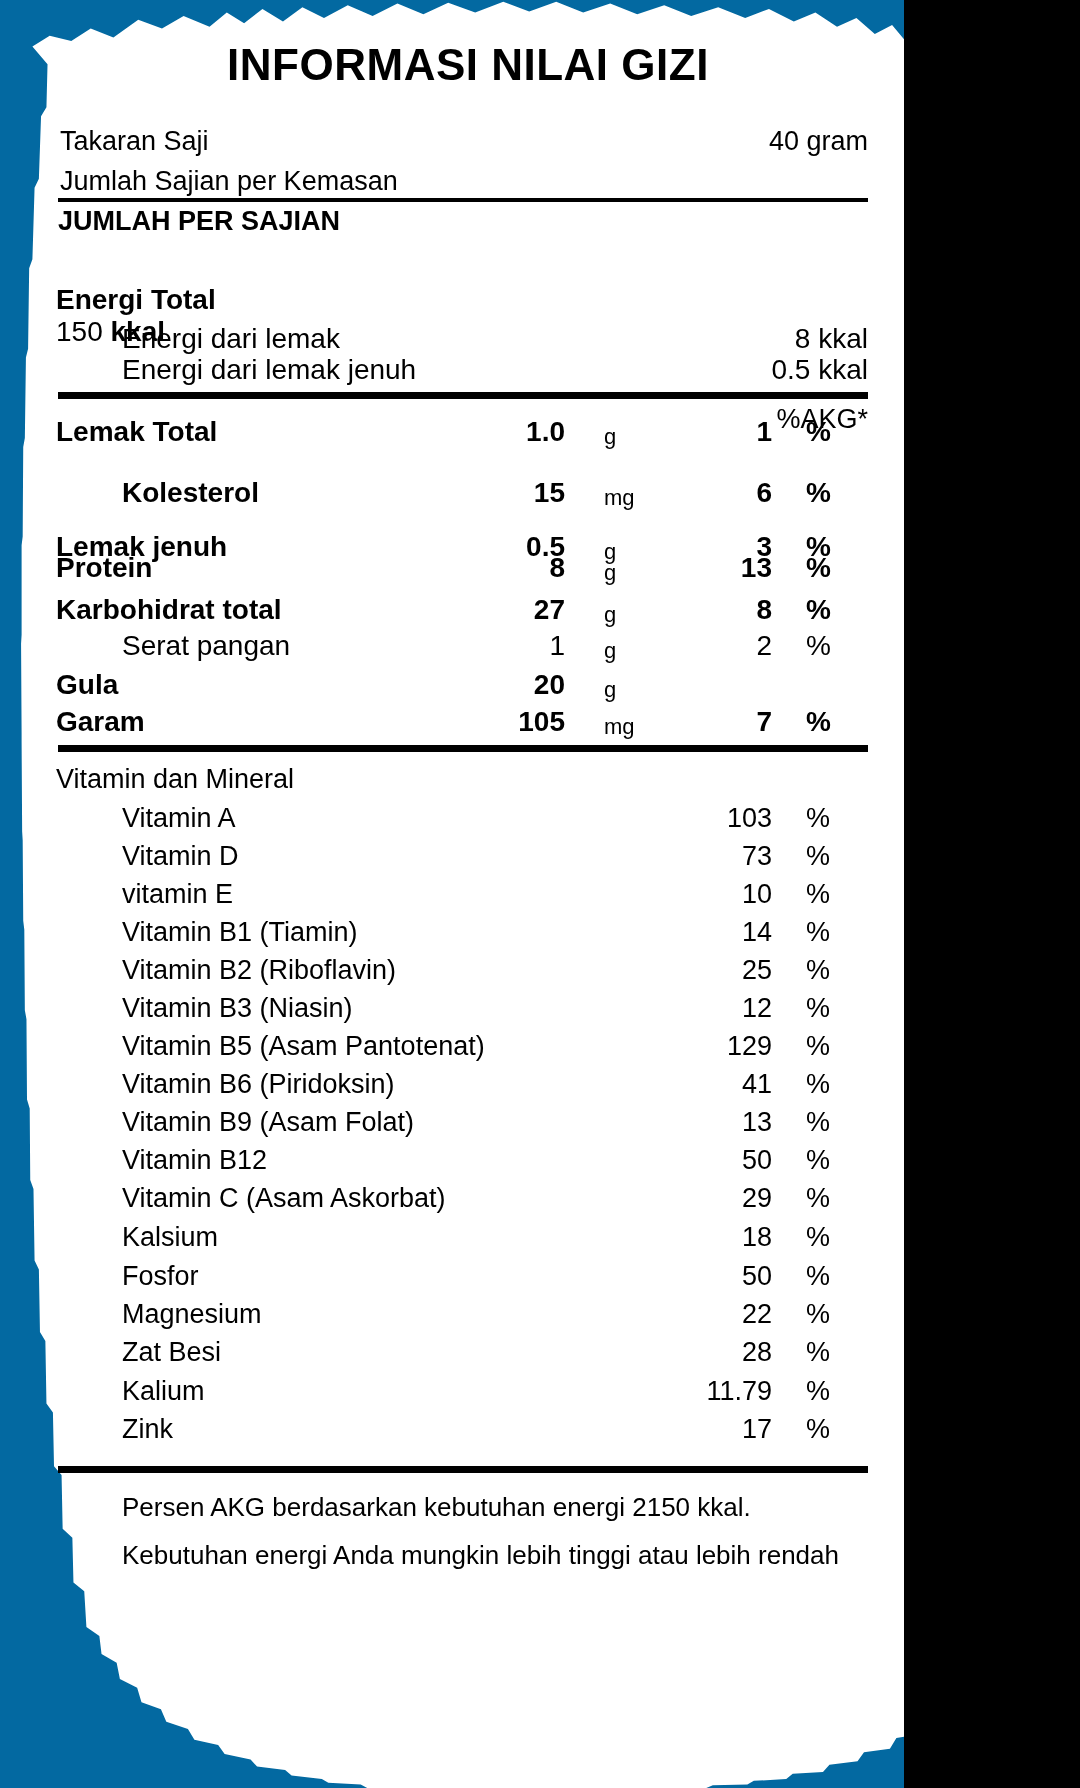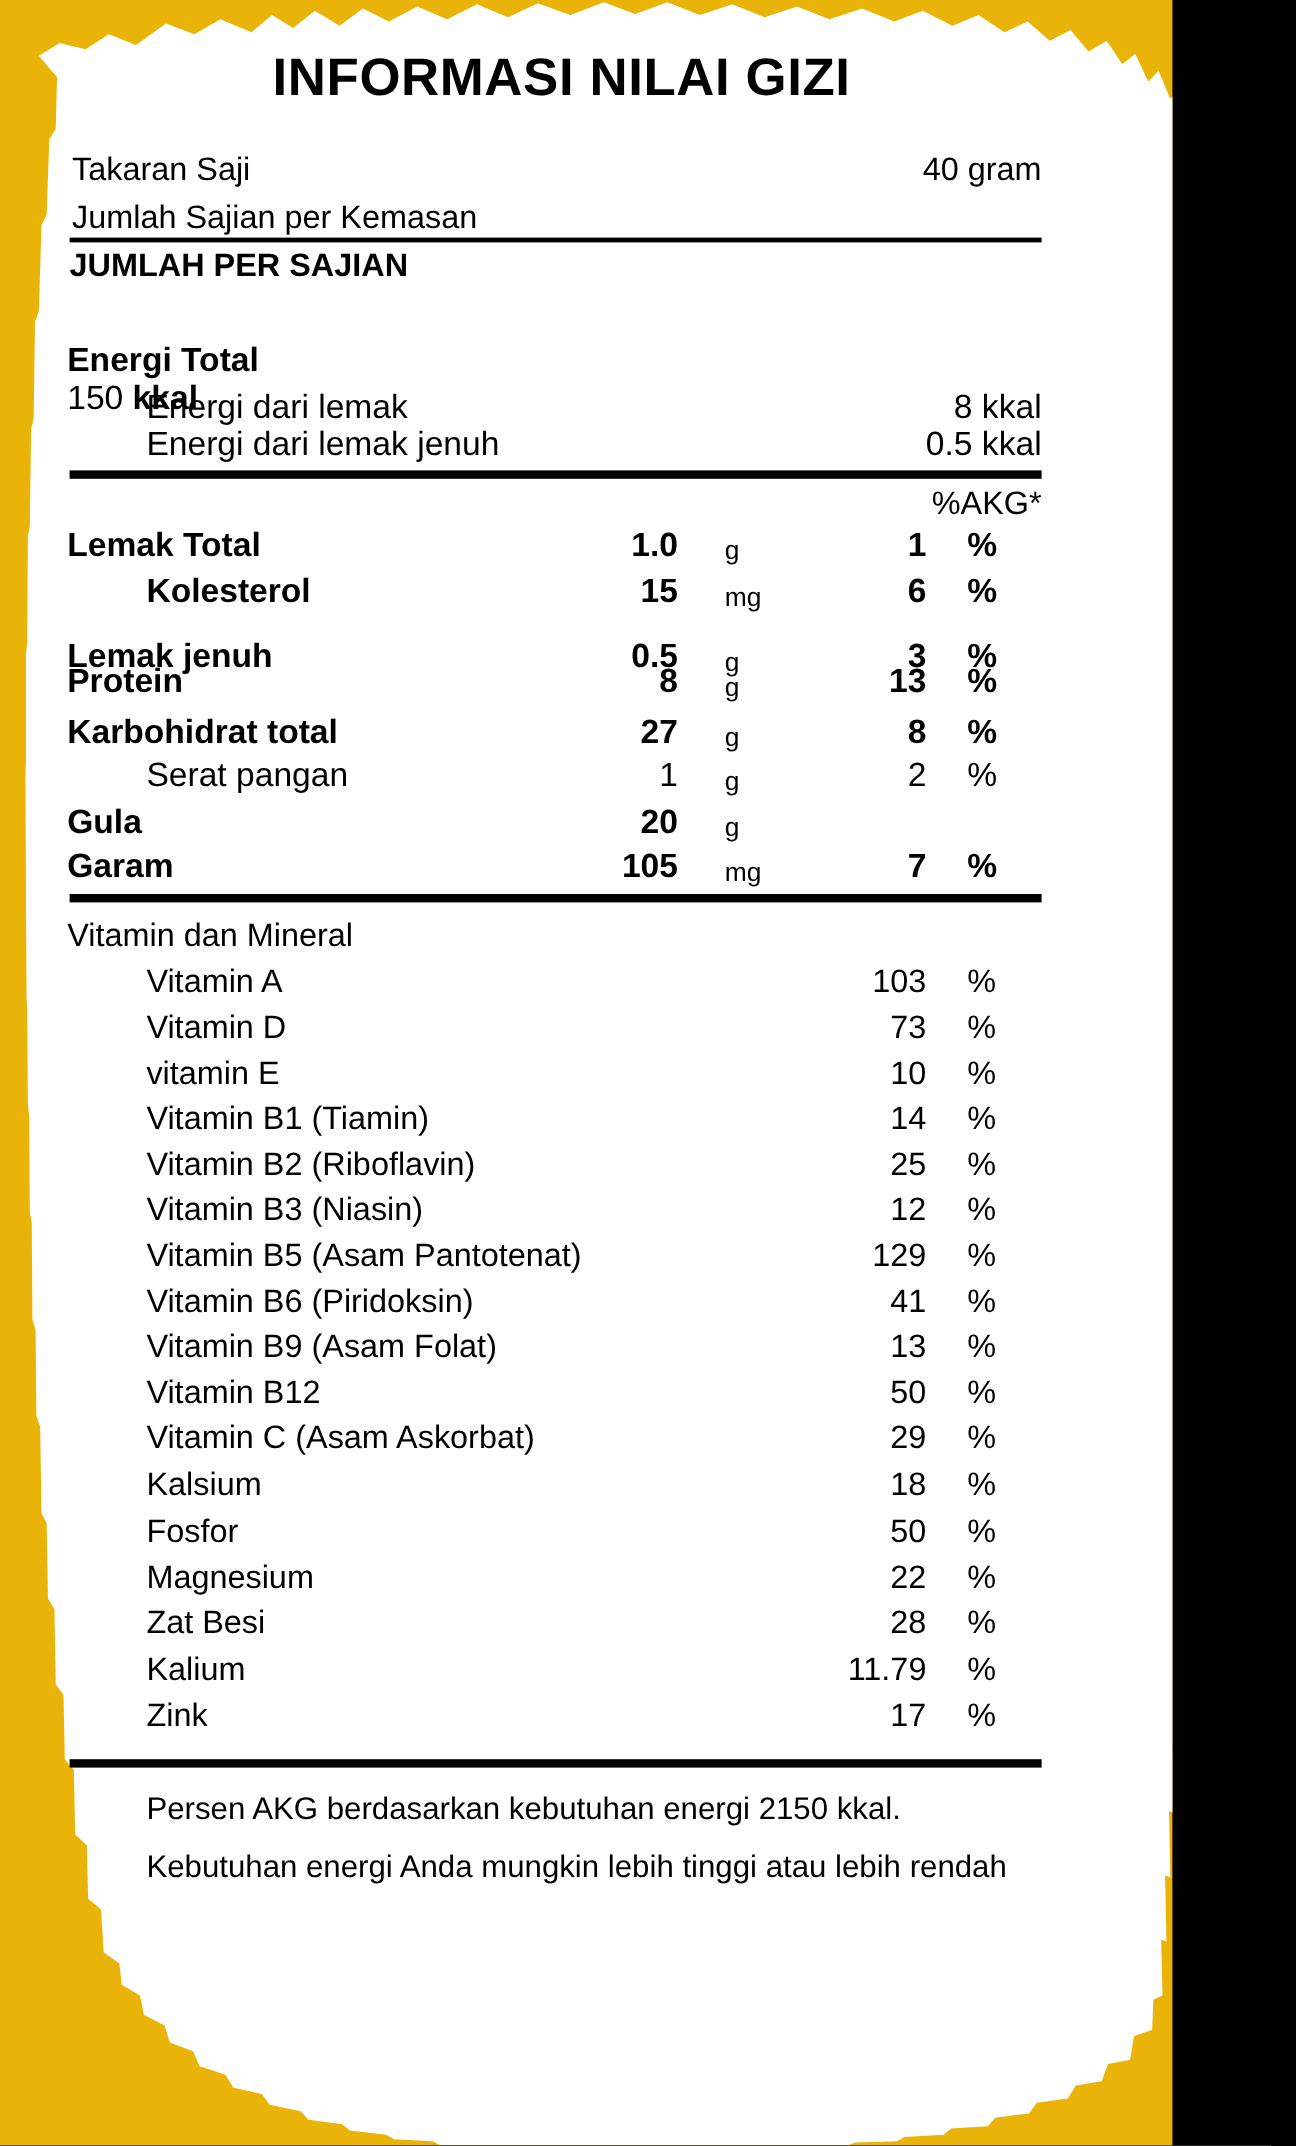--- a/index.html
+++ b/index.html
@@ -2,23 +2,23 @@
 <html><head>
 <meta charset="utf-8">
 <style>
   html, body {
     margin: 0;
     padding: 0;
     background: #000000;
   }
   #page {
     position: relative;
-    width: 977px;
+    width: 904px;
     height: 1788px;
-    background: #eab308;
+    background: #0369a1;
     overflow: hidden;
     font-family: "Liberation Sans", "DejaVu Sans", sans-serif;
   }
 
   
   #paper {
     position: absolute;
     left: 0; top: 0;
     width: 1080px;
     height: 1788px;
@@ -324,21 +324,21 @@
     </div>
     <div class="energy-row sub" style="top:354px;">
       <span class="e-name">Energi dari lemak jenuh</span>
       <span class="e-val"><span>0.5</span> <span>kkal</span></span>
     </div>
 
     <div class="rule rule-thick" style="top:392px;"></div>
 
     <div class="akg-head" style="top:404px;">%AKG*</div>
 
-    <div class="nrow" style="top:438px;">
+    <div class="nrow" style="top:416px;">
       <span class="n-name">Lemak Total</span>
       <span class="n-amt">1.0</span>
       <span class="n-unit">g</span>
       <span class="n-pct">1</span>
       <span class="n-sym">%</span>
     </div>
     <div class="nrow indent-b" style="top:477px;">
       <span class="n-name">Kolesterol</span>
       <span class="n-amt">15</span>
       <span class="n-unit">mg</span>

